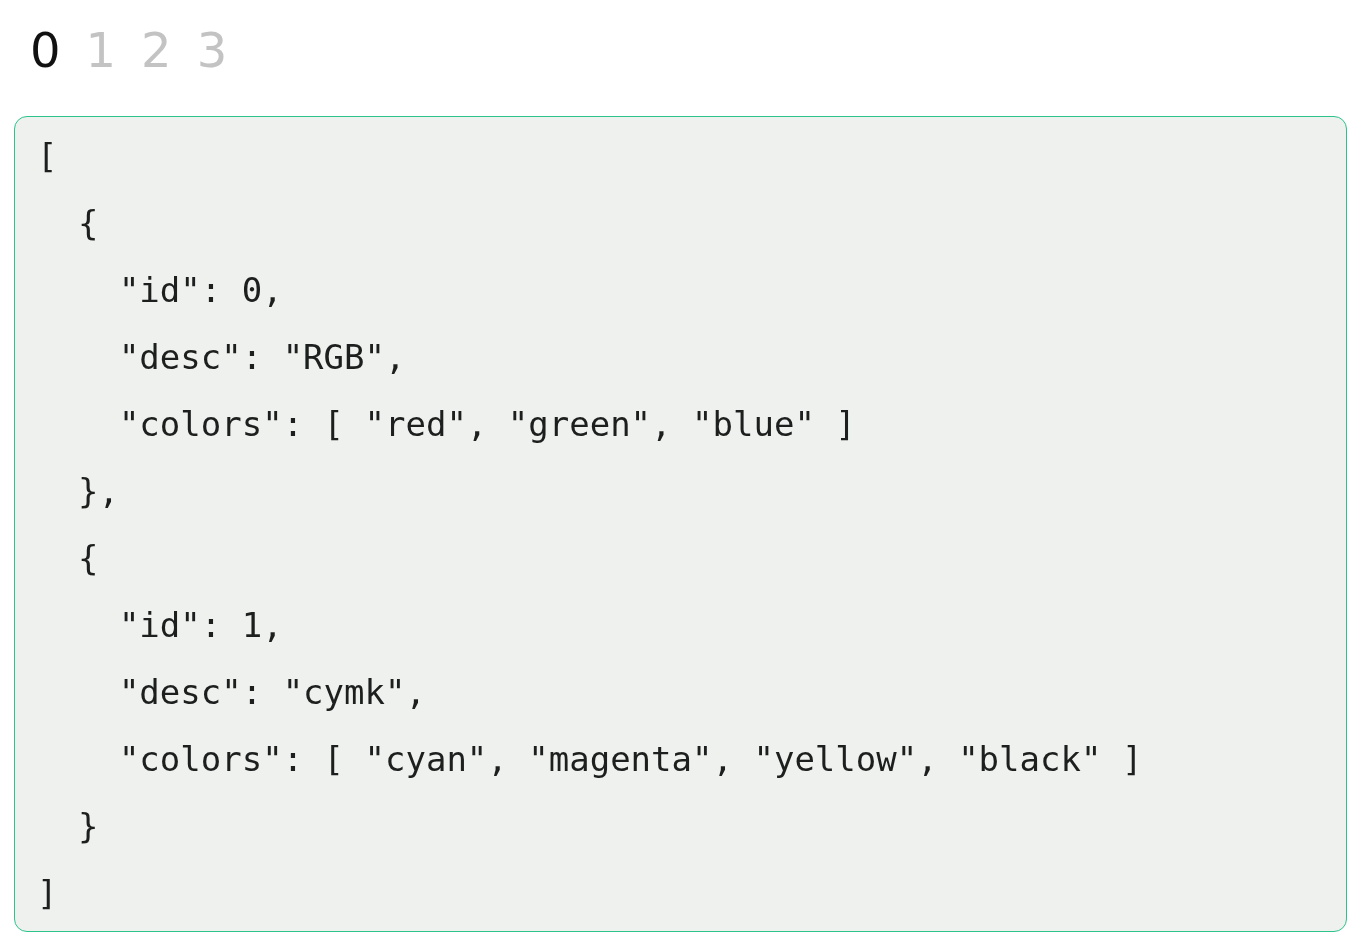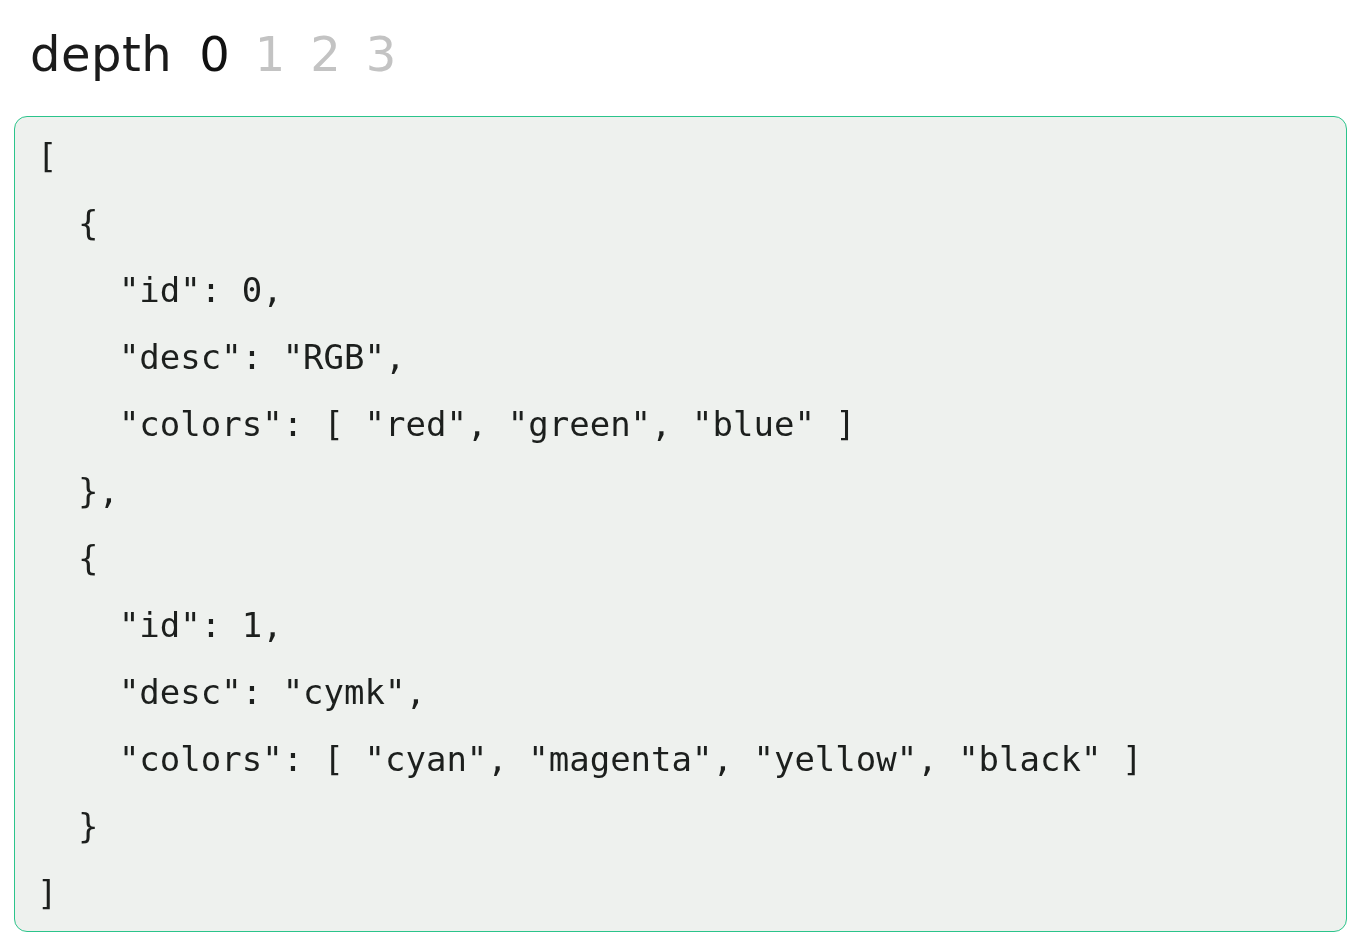--- a/index.html
+++ b/index.html
@@ -51,21 +51,20 @@
     line-height: 67px;
     color: #1c1f1d;
     white-space: pre;
     overflow: hidden;
   }
 </style>
 </head>
 <body>
 
 <div class="header">
-  <span class="depth-label">depth</span>
   <button class="depth-option selected">0</button>
   <button class="depth-option">1</button>
   <button class="depth-option">2</button>
   <button class="depth-option">3</button>
 </div>
 
 <pre class="code-box"><code>[
   {
     "id": 0,
     "desc": "RGB",

